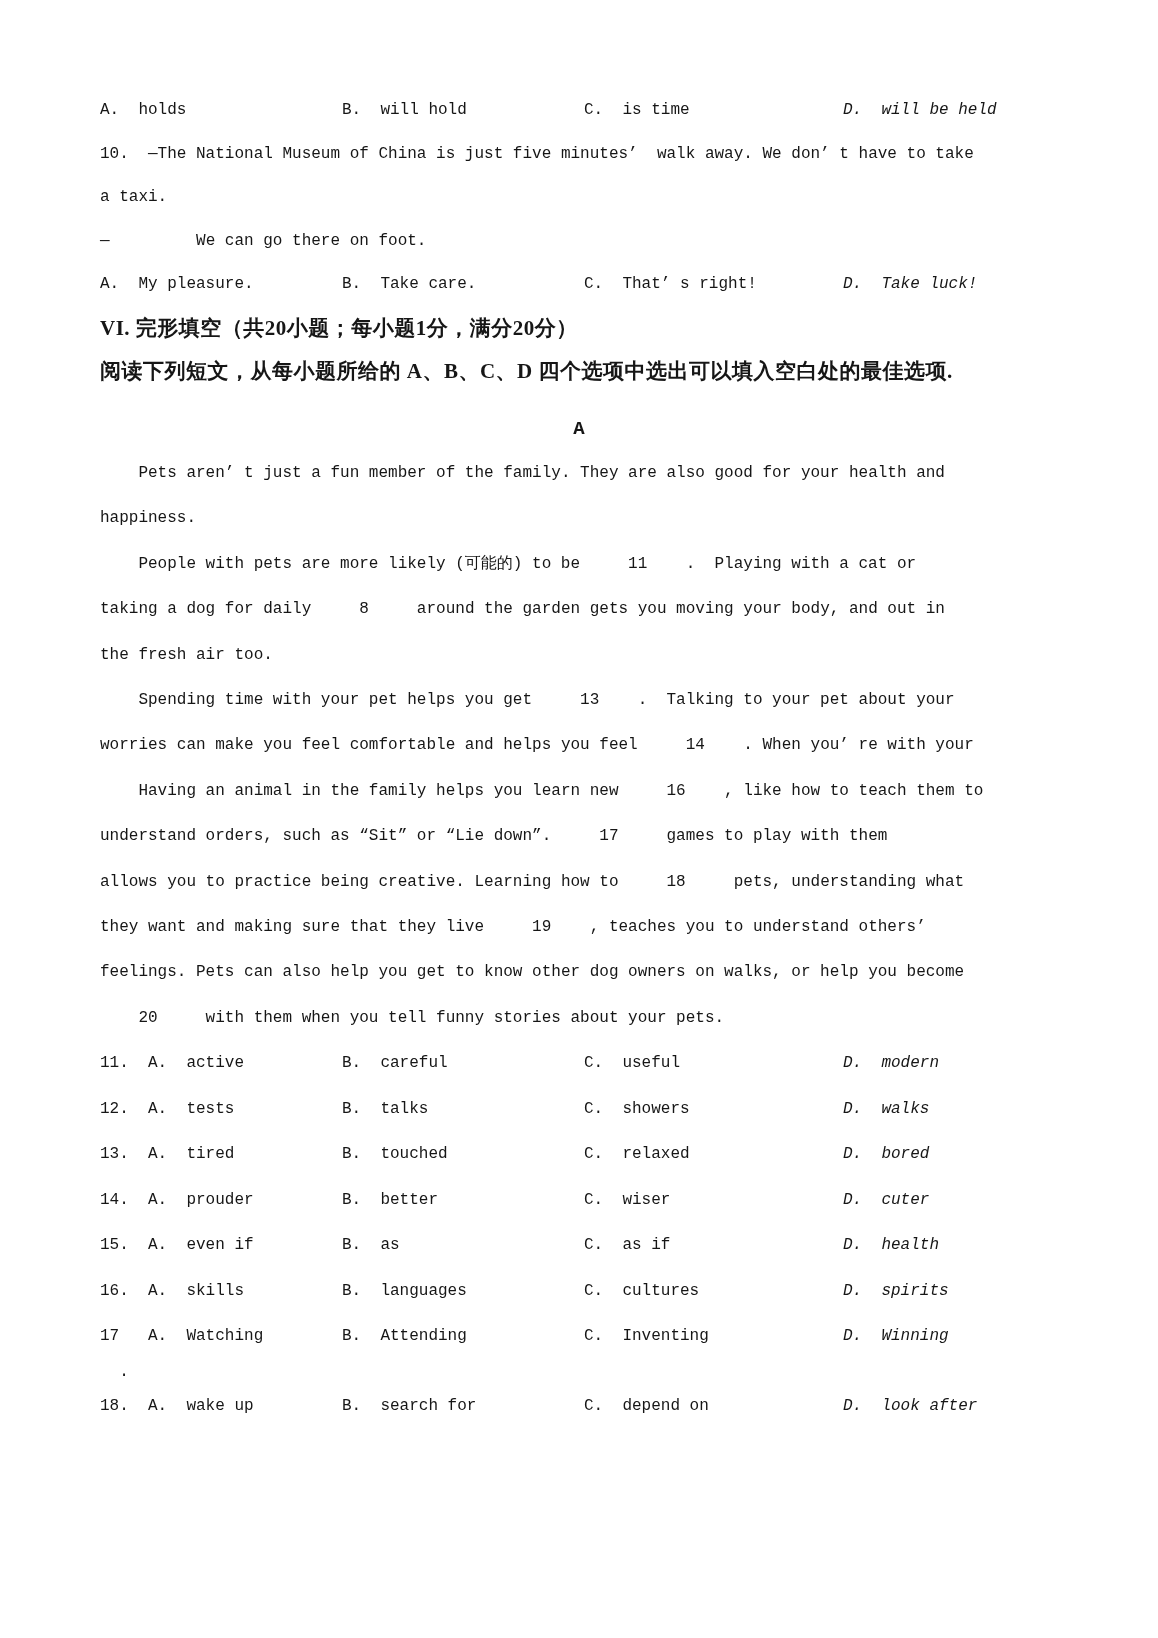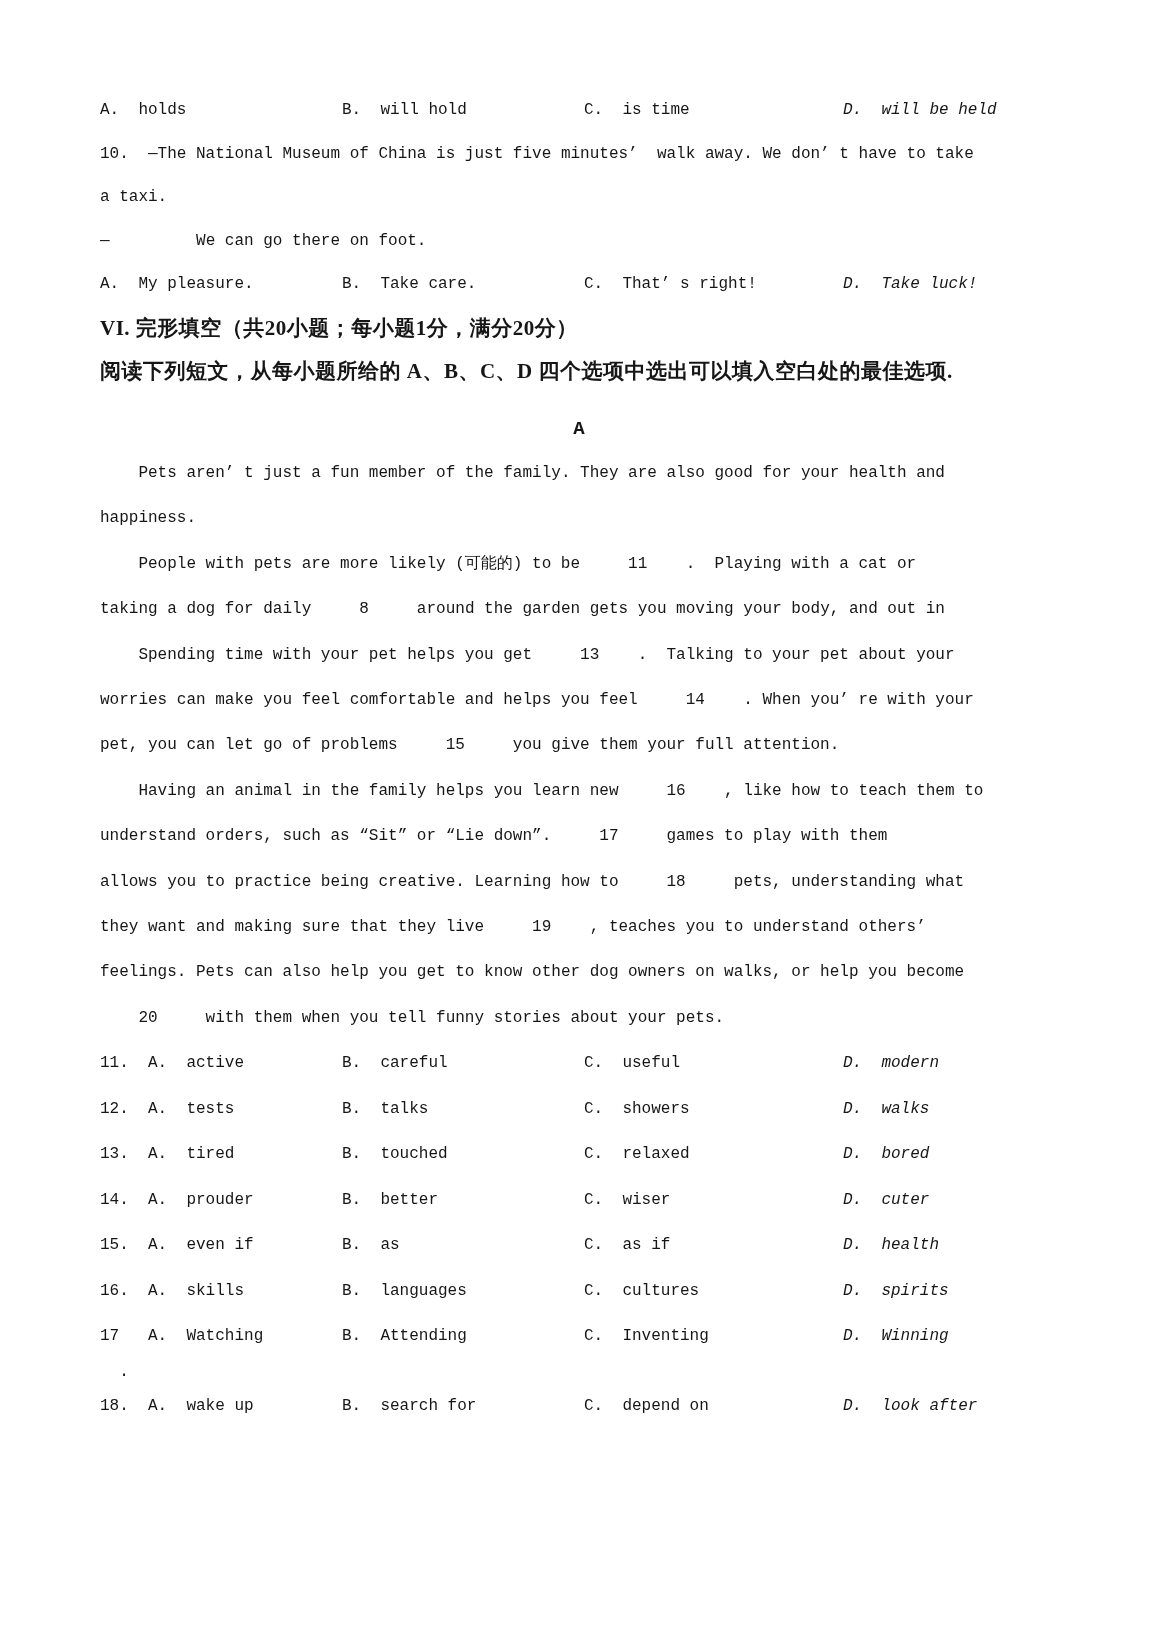--- a/index.html
+++ b/index.html
@@ -81,23 +81,23 @@
 
   <div class="line lh-a cn">VI. 完形填空（共20小题；每小题1分，满分20分）</div>
   <div class="line lh-a cn">阅读下列短文，从每小题所给的 A、B、C、D 四个选项中选出可以填入空白处的最佳选项.</div>
 
   <div class="line lh-a label-a">A</div>
 
   <div class="line lh-b"><span>    Pets aren’ t just a fun member of the family. They are also good for your health and</span></div>
   <div class="line lh-b"><span>happiness.</span></div>
   <div class="line lh-b"><span>    People with pets are more likely (可能的) to be </span><span class="u">    11    </span><span>.  Playing with a cat or</span></div>
   <div class="line lh-b"><span>taking a dog for daily </span><span class="u">    8    </span><span> around the garden gets you moving your body, and out in</span></div>
+  <div class="line lh-b"><span>the fresh air too.</span></div>
   <div class="line lh-b"><span>    Spending time with your pet helps you get </span><span class="u">    13    </span><span>.  Talking to your pet about your</span></div>
   <div class="line lh-b"><span>worries can make you feel comfortable and helps you feel </span><span class="u">    14    </span><span>. When you’ re with your</span></div>
-  <div class="line lh-b"><span>pet, you can let go of problems </span><span class="u">    15    </span><span> you give them your full attention.</span></div>
   <div class="line lh-b"><span>    Having an animal in the family helps you learn new </span><span class="u">    16    </span><span>, like how to teach them to</span></div>
   <div class="line lh-b"><span>understand orders, such as “Sit” or “Lie down”. </span><span class="u">    17    </span><span> games to play with them</span></div>
   <div class="line lh-b"><span>allows you to practice being creative. Learning how to </span><span class="u">    18    </span><span> pets, understanding what</span></div>
   <div class="line lh-b"><span>they want and making sure that they live </span><span class="u">    19    </span><span>, teaches you to understand others’</span></div>
   <div class="line lh-b"><span>feelings. Pets can also help you get to know other dog owners on walks, or help you become</span></div>
   <div class="line lh-b"><span class="u">    20    </span><span> with them when you tell funny stories about your pets.</span></div>
 
   <div class="line lh-c opt-row">
     <span class="col c0">11.  A.  active</span>
     <span class="col c1">B.  careful</span>

